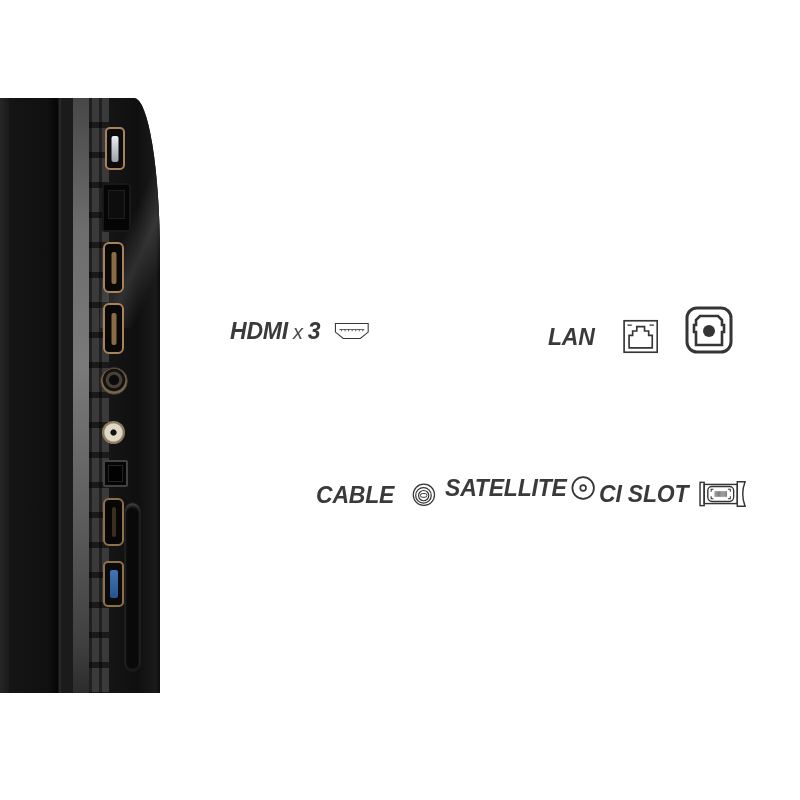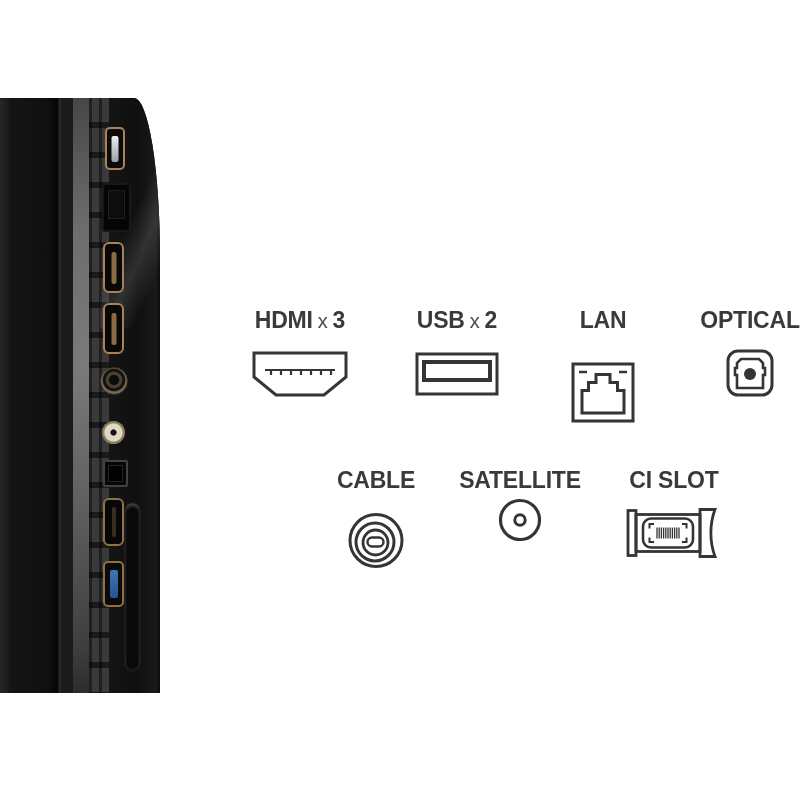--- a/index.html
+++ b/index.html
@@ -25,21 +25,21 @@
     background-image:
       repeating-linear-gradient(180deg,rgba(0,0,0,0) 0 24px,rgba(0,0,0,0.55) 24px 30px),
       repeating-linear-gradient(90deg,rgba(0,0,0,0.45) 0 3px,rgba(0,0,0,0) 3px 10px);}
   .tv .port-bay{position:absolute;left:109px;top:0;right:0;height:100%;
     background:linear-gradient(90deg,#151515,#0f0f0f 55%,#1a1a1a 92%,#0c0c0c);}
   .tv .corner-gloss{position:absolute;right:0;top:0;width:60px;height:230px;
     background:linear-gradient(115deg,rgba(0,0,0,0) 52%,rgba(120,120,120,0.30) 68%,rgba(0,0,0,0) 84%);}
   .port{position:absolute;box-sizing:border-box;}
   .tongue{position:absolute;left:50%;top:50%;transform:translate(-50%,-50%);}
   
-  .group{position:absolute;display:flex;flex-direction:column;align-items:center;}
+  .group{position:absolute;display:flex;flex-direction:row;align-items:center;font-style:italic;}
   .label{font-size:23px;font-weight:bold;color:#3a3a3a;letter-spacing:-0.2px;
     line-height:28px;white-space:nowrap;}
   .label .x{font-weight:400;font-size:20px;margin:0 5px;color:#4a4a4a;}
   .icon{display:block;}
 </style>
 </head>
 <body>
 
 <div class="stage">
 
@@ -92,39 +92,31 @@
   </div>
 
   <div class="group" style="left:230px;top:306px;width:140px;gap:14px;">
     <div class="label"><span>HDMI</span><span class="x">x</span><span>3</span></div>
     <svg class="icon" width="100" height="50" viewBox="0 0 100 50">
       <path d="M4,4 H96 V28 L74,46 H26 L4,28 Z" fill="none" stroke="#353535" stroke-width="3" stroke-linejoin="miter"></path>
       <path d="M15,21 H85 M21,21 v5 M31,21 v5 M41,21 v5 M51,21 v5 M61,21 v5 M71,21 v5 M81,21 v5" fill="none" stroke="#353535" stroke-width="2.2"></path>
     </svg>
   </div>
 
-  <div class="group" style="left:397px;top:306px;width:120px;gap:17px;">
-    <div class="label"><span>USB</span><span class="x">x</span><span>2</span></div>
-    <svg class="icon" width="84" height="44" viewBox="0 0 84 44">
-      <rect x="2" y="2" width="80" height="40" fill="none" stroke="#353535" stroke-width="3"></rect>
-      <rect x="9" y="10" width="66" height="18" fill="none" stroke="#353535" stroke-width="4"></rect>
-    </svg>
-  </div>
 
   <div class="group" style="left:548px;top:306px;width:110px;gap:28px;">
     <div class="label"><span>LAN</span></div>
     <svg class="icon" width="64" height="61" viewBox="0 0 64 61">
       <rect x="2" y="2" width="60" height="57" fill="none" stroke="#353535" stroke-width="3"></rect>
       <path d="M8,10 H16 M48,10 H56" fill="none" stroke="#353535" stroke-width="2.5"></path>
       <path d="M11,51 V28.5 H17.5 V20.5 H25 V12.5 H39 V20.5 H46.5 V28.5 H53 V51 Z" fill="none" stroke="#353535" stroke-width="3" stroke-linejoin="miter"></path>
     </svg>
   </div>
 
   <div class="group" style="left:685px;top:306px;width:130px;gap:15px;">
-    <div class="label"><span>OPTICAL</span></div>
     <svg class="icon" width="48" height="48" viewBox="0 0 48 48">
       <rect x="2" y="2" width="44" height="44" rx="10" fill="none" stroke="#353535" stroke-width="3"></rect>
       <path d="M11,19 V14 L15,10 H33 L37,14 V19 H39 V26 H37 V39 H11 V26 H9 V19 Z" fill="none" stroke="#353535" stroke-width="2.6" stroke-linejoin="miter"></path>
       <circle cx="24" cy="25" r="6" fill="#353535"></circle>
     </svg>
   </div>
 
   <div class="group" style="left:316px;top:466px;width:120px;gap:18px;">
     <div class="label"><span>CABLE</span></div>
     <svg class="icon" width="58" height="58" viewBox="0 0 58 58">

